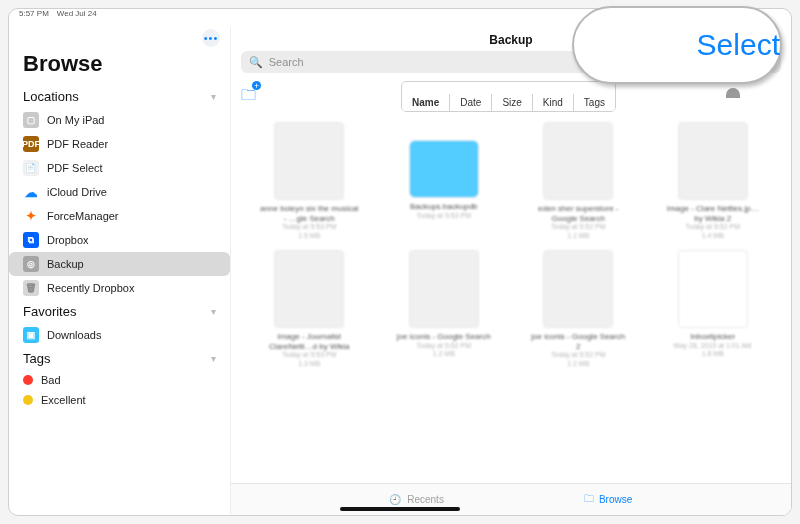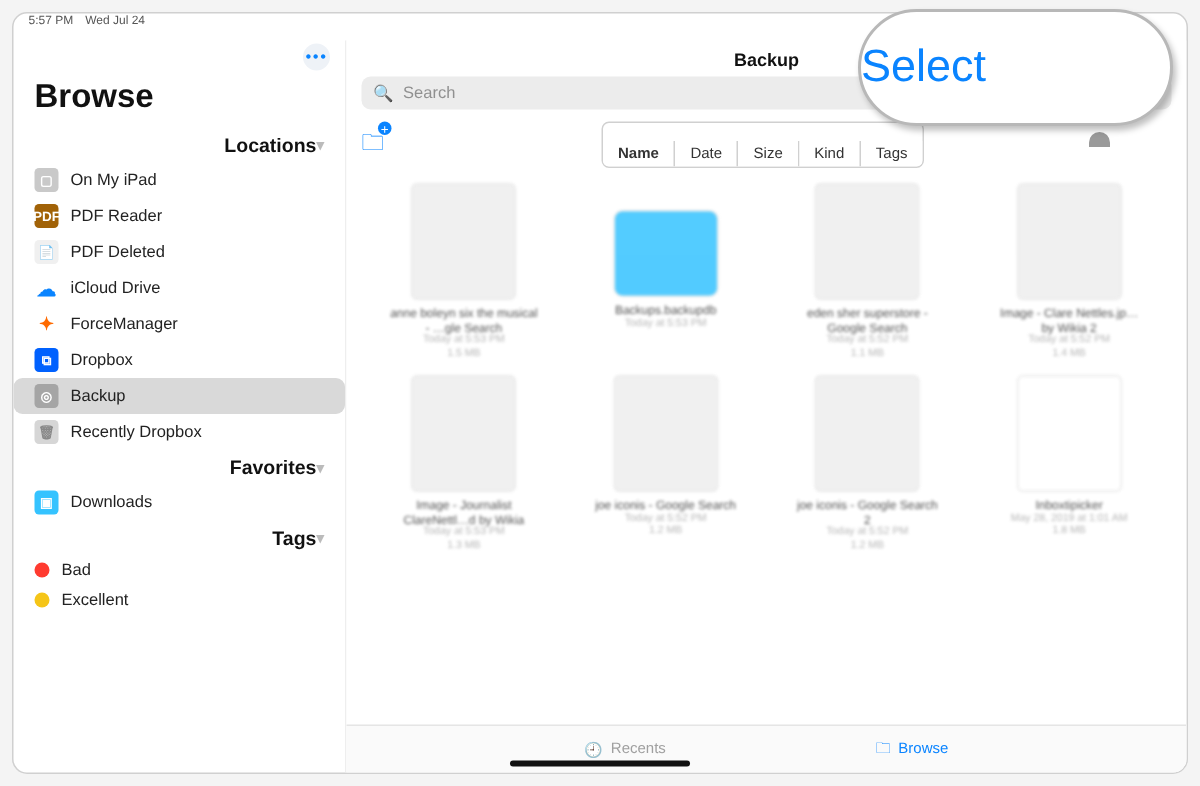--- a/index.html
+++ b/index.html
@@ -4,21 +4,21 @@
 <style>
 * { box-sizing: border-box; margin: 0; padding: 0; font-family: -apple-system, "Helvetica Neue", Arial, sans-serif; }
 body { width: 800px; height: 524px; background: #f4f4f4; position: relative; overflow: hidden; }
 .frame { position: absolute; left: 8px; top: 8px; right: 8px; bottom: 8px; background: #fff; border: 1px solid #d0d0d0; border-radius: 10px; display: flex; flex-direction: column; overflow: hidden; }
 .statusbar { height: 18px; display: flex; align-items: flex-start; padding: 0 10px; font-size: 8px; color: #555; }
 .main { flex: 1; display: flex; min-height: 0; }
 .sidebar { width: 222px; border-right: 1px solid #eee; display: flex; flex-direction: column; padding: 2px 0 8px 0; overflow: hidden; }
 .more-row { display: flex; justify-content: flex-end; padding: 0 10px 4px 0; }
 .more-circle { width: 18px; height: 18px; border-radius: 50%; background: #eef2f7; color: #0a84ff; font-size: 11px; display: flex; align-items: center; justify-content: center; letter-spacing: 1px; }
 .browse-title { font-size: 22px; font-weight: 700; color: #111; padding: 0 14px 8px 14px; }
-.section-head { display: flex; align-items: center; justify-content: flex-end; padding: 4px 14px; font-size: 13px; font-weight: 700; color: #111; cursor: default; }
+.section-head { display: flex; align-items: center; justify-content: space-between; padding: 4px 14px; font-size: 13px; font-weight: 400; color: #111; cursor: default; }
 .chev { color: #bbb; font-size: 10px; }
 .side-item { display: flex; align-items: center; gap: 8px; padding: 4px 14px; font-size: 11px; color: #222; border-radius: 6px; }
 .side-item.selected { background: #d9d9d9; }
 .side-icon { width: 16px; height: 16px; border-radius: 3px; display: flex; align-items: center; justify-content: center; font-size: 9px; color: #fff; font-weight: 700; }
 .ic-gray { background: #c9c9c9; }
 .ic-red { background: #a16207; }
 .ic-pdf { background: #f0f0f0; color: #e02b2b; }
 .ic-cloud { background: transparent; color: #0a84ff; font-size: 13px; }
 .ic-fm { background: #fff; color: #ff6a00; font-size: 12px; }
 .ic-db { background: #0061fe; }
@@ -41,21 +41,21 @@
 .thumb.folder { background: #35c3ff; border-radius: 6px; height: 58px; margin-top: 18px; }
 .thumb.page { background: #fff; }
 .fname { font-size: 8px; color: #333; text-align: center; margin-top: 4px; max-width: 100px; line-height: 1.2; }
 .fmeta { font-size: 7px; color: #aaa; text-align: center; line-height: 1.2; }
 .footer { text-align: center; font-size: 9px; color: #333; font-weight: 600; padding: 4px 0 2px 0; }
 .tabbar { height: 32px; border-top: 1px solid #e5e5e5; display: flex; align-items: center; justify-content: center; gap: 140px; background: #fafafa; }
 .tabbtn { display: flex; align-items: center; gap: 5px; font-size: 10px; }
 .tabbtn.inactive { color: #a0a0a0; }
 .tabbtn.active { color: #0a84ff; font-weight: 500; }
 .homebar { position: absolute; bottom: 4px; left: 50%; transform: translateX(-50%); width: 120px; height: 4px; background: #111; border-radius: 3px; }
-.callout { position: absolute; top: 6px; right: 18px; width: 210px; height: 78px; background: #fff; border: 2px solid #b8b8b8; border-radius: 40px; box-shadow: 2px 3px 4px rgba(0,0,0,0.25); display: flex; align-items: center; justify-content: flex-start; z-index: 10; }
+.callout { position: absolute; top: 6px; right: 18px; width: 210px; height: 78px; background: #fff; border: 2px solid #b8b8b8; border-radius: 40px; box-shadow: 2px 3px 4px rgba(0,0,0,0.25); display: flex; align-items: center; justify-content: flex-end; z-index: 10; }
 .callout span { color: #0a84ff; font-size: 30px; font-weight: 400; }
 .knob { position: absolute; right: 60px; top: 88px; width: 14px; height: 10px; background: #9a9a9a; border-radius: 7px 7px 0 0; z-index: 9; }
 </style>
 </head>
 <body>
 
 <div class="frame">
   <div class="statusbar">
     <span>5:57 PM</span>
     <span style="width:8px"></span>
@@ -77,21 +77,21 @@
       <div class="side-item">
         <div class="side-icon ic-gray">▢</div>
         <span>On My iPad</span>
       </div>
       <div class="side-item">
         <div class="side-icon ic-red">PDF</div>
         <span>PDF Reader</span>
       </div>
       <div class="side-item">
         <div class="side-icon ic-pdf">📄</div>
-        <span>PDF Deleted</span>
+        <span>PDF Select</span>
       </div>
       <div class="side-item">
         <div class="side-icon ic-cloud">☁︎</div>
         <span>iCloud Drive</span>
       </div>
       <div class="side-item">
         <div class="side-icon ic-fm">✦</div>
         <span>ForceManager</span>
       </div>
       <div class="side-item">

